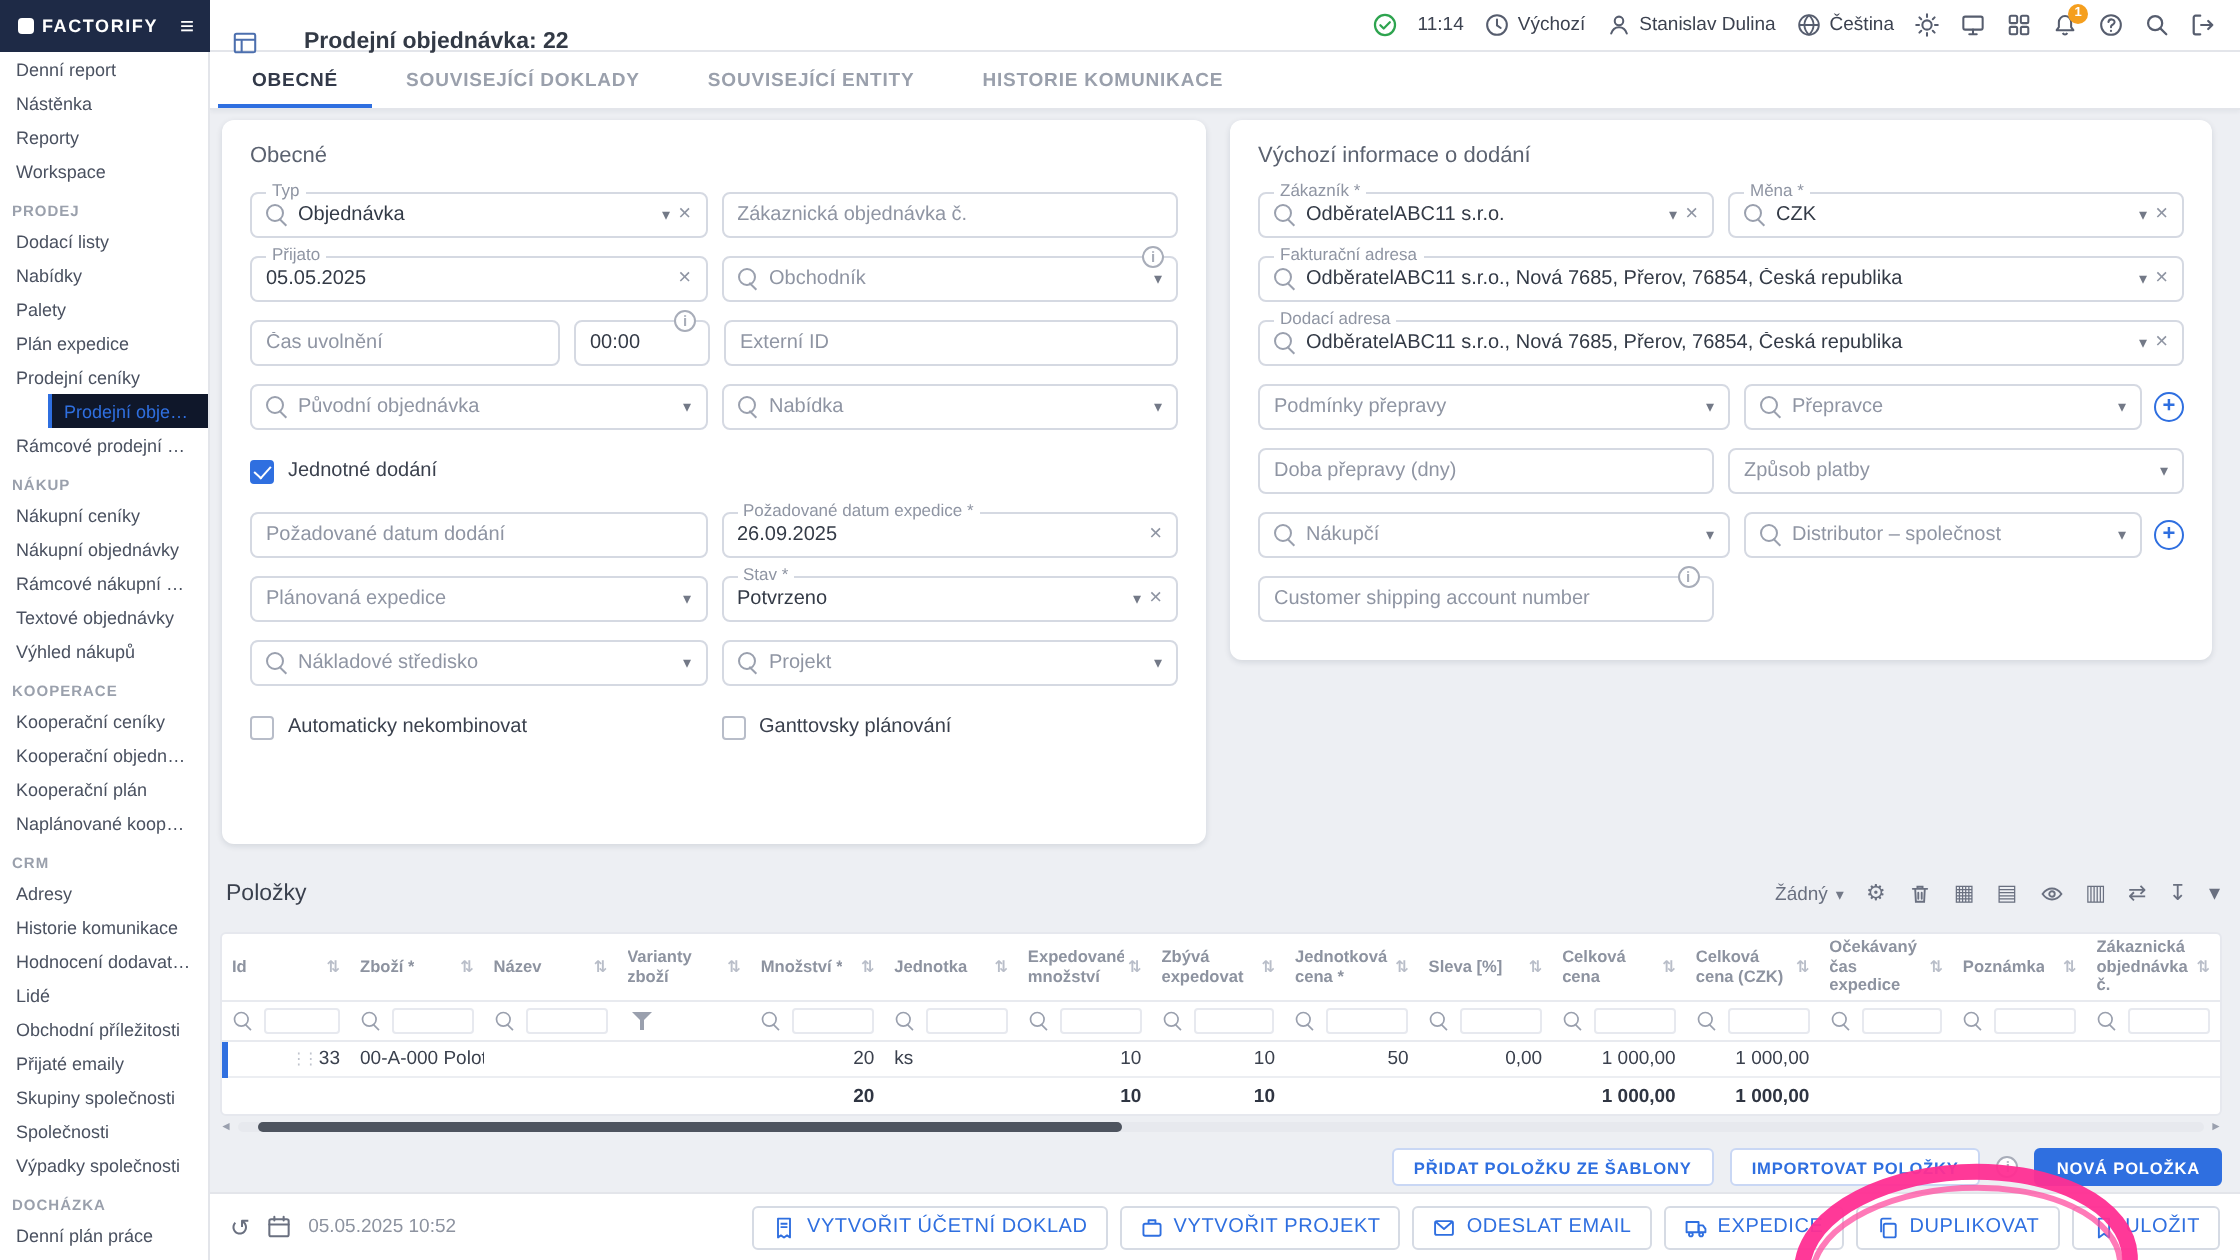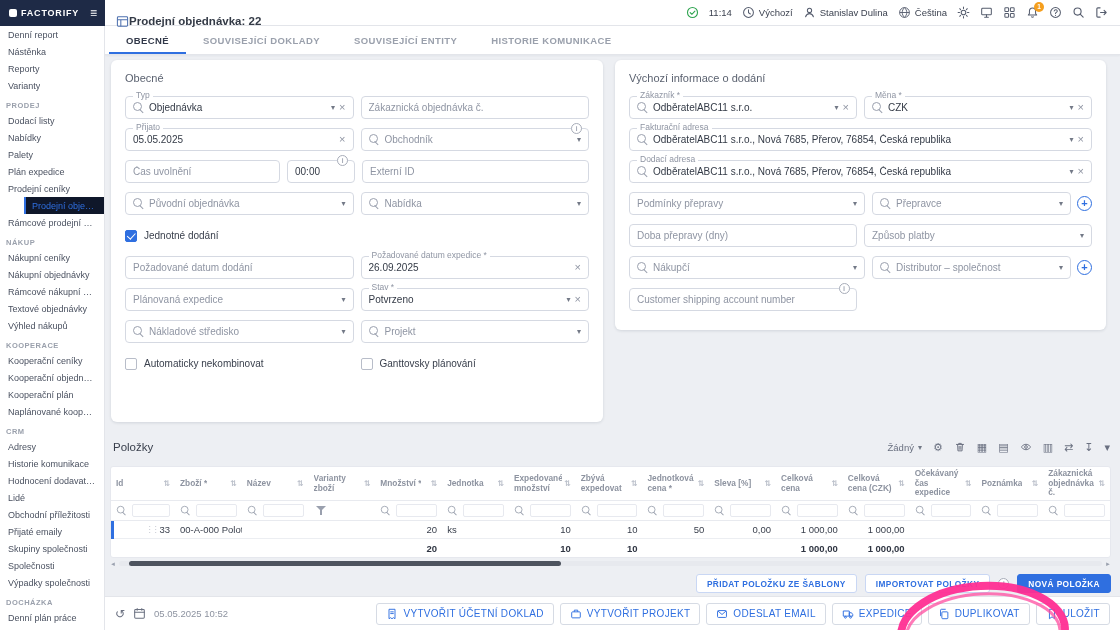--- a/index.html
+++ b/index.html
@@ -10,21 +10,21 @@
 
   
   .topbar{position:absolute;left:0;top:0;width:100%;height:26px;background:#fff;
     border-bottom:1px solid #e3e5ea;display:flex;align-items:center;z-index:10;}
   .brand{width:105px;height:26px;background:#1e2a46;display:flex;align-items:center;
     justify-content:space-between;padding:0 8px 0 9px;flex:none;}
   .logo-wrap{display:flex;align-items:center;gap:4px;}
   .logo-mark{width:8px;height:8px;background:#fff;border-radius:2px;display:inline-block;}
   .logo-text{color:#fff;font-size:9px;font-weight:700;letter-spacing:.8px;}
   .hamburger{color:#fff;font-size:12px;line-height:1;}
-  .page-head{display:flex;gap:0;margin-left:11px;margin-top:17px;}
+  .page-head{display:flex;gap:23px;margin-left:11px;margin-top:17px;}
   .page-title{font-size:11.5px;font-weight:700;color:#333a46;white-space:nowrap;}
   .top-actions{margin-left:auto;display:flex;align-items:center;gap:10px;padding-right:12px;justify-content:space-between;}
   .ttext{font-size:9.5px;color:#3c4250;white-space:nowrap;}
   .tgroup{display:flex;align-items:center;gap:4px;}
   .ticon{position:relative;display:inline-flex;align-items:center;justify-content:center;}
   .ticon svg{width:13px;height:13px;display:block;}
   .badge{position:absolute;top:-4px;right:-5px;min-width:10px;height:10px;border-radius:5px;
     background:#f59f1e;color:#fff;font-size:6.5px;font-weight:700;display:flex;align-items:center;
     justify-content:center;padding:0 2px;line-height:1;}
 
@@ -252,21 +252,21 @@
     <div class="sitem" data-interactable="true">
         <span data-interactable="false">Denní report</span>
       </div>
     <div class="sitem" data-interactable="true">
         <span data-interactable="false">Nástěnka</span>
       </div>
     <div class="sitem" data-interactable="true">
         <span data-interactable="false">Reporty</span>
       </div>
     <div class="sitem" data-interactable="true">
-        <span data-interactable="false">Varianty</span>
+        <span data-interactable="false">Workspace</span>
       </div>
 
     <div class="ssec" data-interactable="false">PRODEJ</div>
     <div class="sitem" data-interactable="true">
         <span data-interactable="false">Dodací listy</span>
       </div>
     <div class="sitem" data-interactable="true">
         <span data-interactable="false">Nabídky</span>
       </div>
     <div class="sitem" data-interactable="true">

